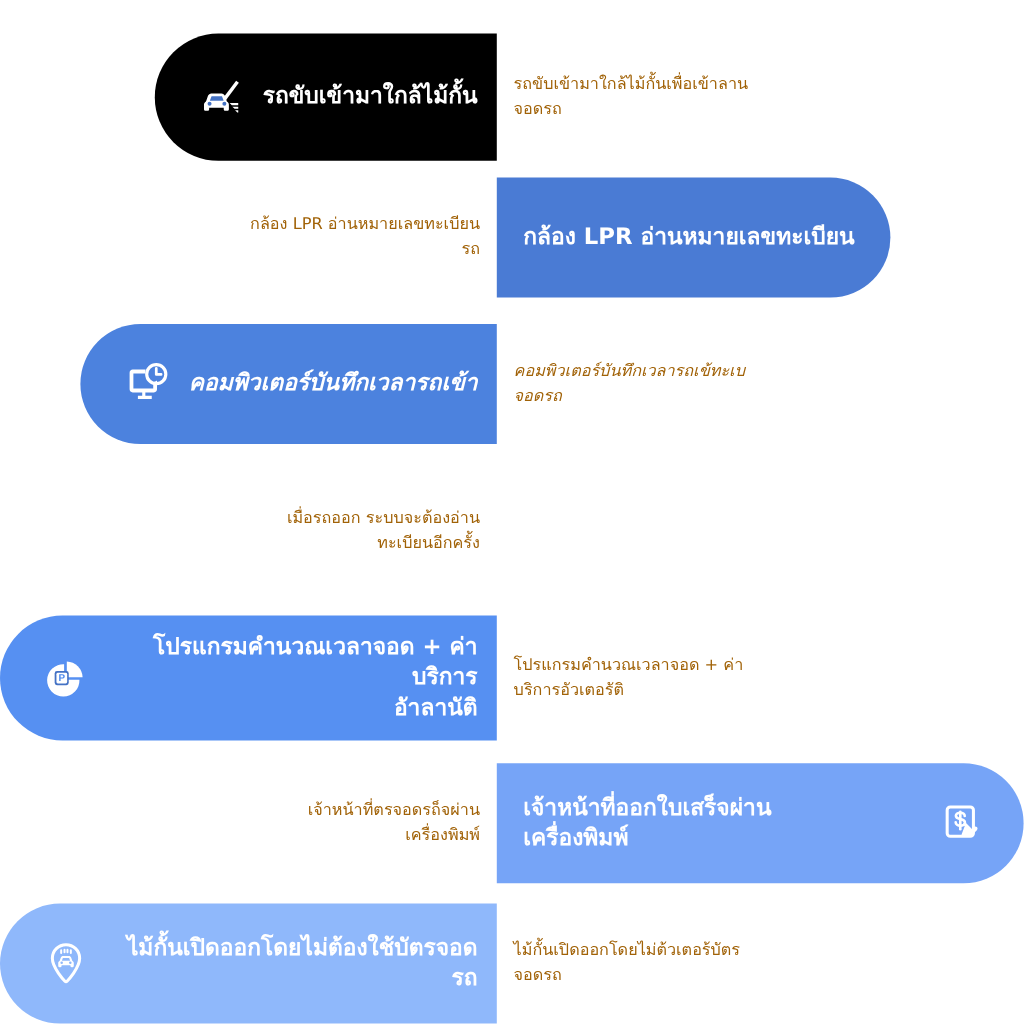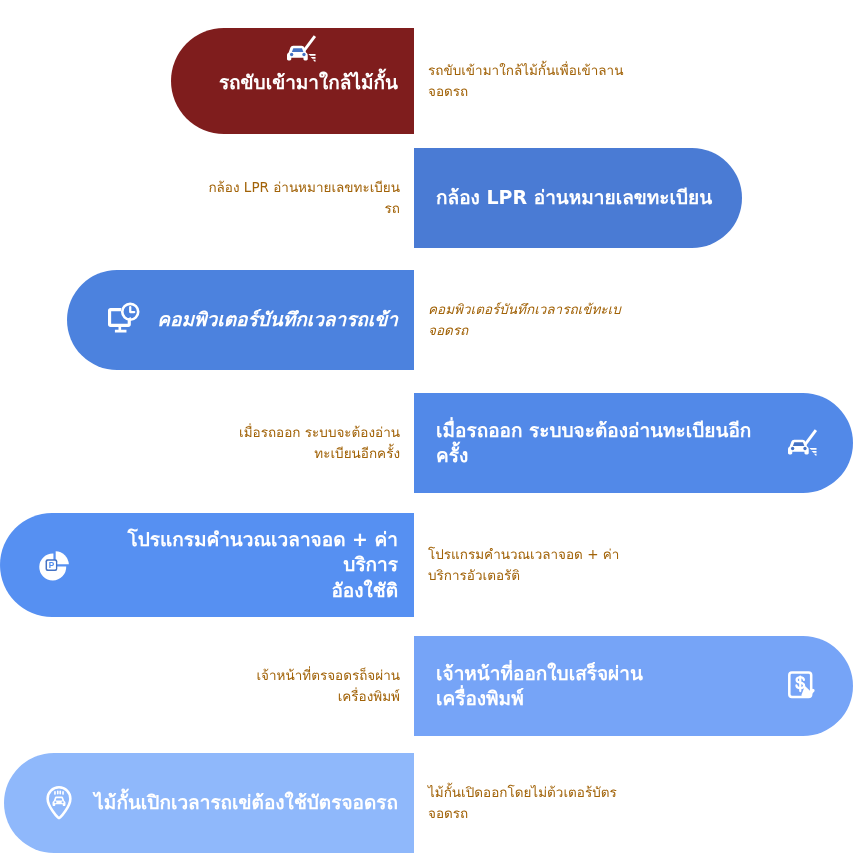--- a/index.html
+++ b/index.html
@@ -74,21 +74,21 @@
     text-align:right;
     justify-content:flex-end;
   }
   .desc span{display:block;}
 </style>
 </head>
 <body>
 
 <div id="stage">
     <div class="row" style="top: 28px; height: 106px;">
-      <div class="pill left" style="background: #7f1d1d; flex-direction: column;">
+      <div class="pill left" style="background: #000000;">
         <span class="icon leading">
           <svg viewBox="0 0 48 48" fill="none" xmlns="http://www.w3.org/2000/svg">
             <path d="M8 31c0-1.4 1-2.4 1.9-2.9l1.9-5.4c.5-1.4 1.8-2.3 3.2-2.3h9.6c1.5 0 2.8.9 3.3 2.3l1.9 5.4c1 .5 1.9 1.5 1.9 2.9v4.4c0 .9-.7 1.6-1.6 1.6h-1.7c-.9 0-1.6-.7-1.6-1.6v-1.3H12.9v1.3c0 .9-.7 1.6-1.6 1.6H9.6c-.9 0-1.6-.7-1.6-1.6V31z" fill="#fff"></path>
             <circle cx="13.3" cy="30.3" r="1.9" fill="#4472C4"></circle>
             <circle cx="27.4" cy="30.3" r="1.9" fill="#4472C4"></circle>
             <path d="M13.6 27.4l1.6-4.4h9.9l1.6 4.4H13.6z" fill="#4472C4"></path>
             <path d="M26.4 24.6L38.6 8.3l2.6 1.9L29 26.6l-2.6-2z" fill="#fff"></path>
             <path d="M30.6 29.2l8.6 0 0 8.6-8.6-8.6z" fill="#fff" opacity="0"></path>
             <path d="M32.4 29.6h8.2v2.1h-6.1l-2.1-2.1z" fill="#fff"></path>
             <path d="M35 33h5.6v2.1h-3.5L35 33z" fill="#fff"></path>
@@ -115,52 +115,36 @@
             <circle cx="33.4" cy="14.6" r="9.1" stroke="#fff" stroke-width="3" fill="none"></circle>
             <path d="M33.4 9.2v5.7h4.6" stroke="#fff" stroke-width="2.6" stroke-linecap="round" stroke-linejoin="round" fill="none"></path>
           </svg>
         </span>
         <div class="pill-label">คอมพิวเตอร์บันทึกเวลารถเข้า</div>
       </div>
       <div class="desc on-right"><span>คอมพิวเตอร์บันทึกเวลารถเข้ทะเบ
 จอดรถ</span></div>
     </div>
     <div class="row" style="top: 393px; height: 100px;">
-      <div class="pill right" style="background: rgb(82, 137, 232);">
-        <div class="pill-label">เมื่อรถออก ระบบจะต้องอ่านทะเบียนอีกครั้ง</div>
-        <span class="icon trailing">
-          <svg viewBox="0 0 48 48" fill="none" xmlns="http://www.w3.org/2000/svg">
-            <path d="M8 31c0-1.4 1-2.4 1.9-2.9l1.9-5.4c.5-1.4 1.8-2.3 3.2-2.3h9.6c1.5 0 2.8.9 3.3 2.3l1.9 5.4c1 .5 1.9 1.5 1.9 2.9v4.4c0 .9-.7 1.6-1.6 1.6h-1.7c-.9 0-1.6-.7-1.6-1.6v-1.3H12.9v1.3c0 .9-.7 1.6-1.6 1.6H9.6c-.9 0-1.6-.7-1.6-1.6V31z" fill="#fff"></path>
-            <circle cx="13.3" cy="30.3" r="1.9" fill="#4472C4"></circle>
-            <circle cx="27.4" cy="30.3" r="1.9" fill="#4472C4"></circle>
-            <path d="M13.6 27.4l1.6-4.4h9.9l1.6 4.4H13.6z" fill="#4472C4"></path>
-            <path d="M26.4 24.6L38.6 8.3l2.6 1.9L29 26.6l-2.6-2z" fill="#fff"></path>
-            <path d="M30.6 29.2l8.6 0 0 8.6-8.6-8.6z" fill="#fff" opacity="0"></path>
-            <path d="M32.4 29.6h8.2v2.1h-6.1l-2.1-2.1z" fill="#fff"></path>
-            <path d="M35 33h5.6v2.1h-3.5L35 33z" fill="#fff"></path>
-            <path d="M37.6 36.4h3v2.1h-.9l-2.1-2.1z" fill="#fff"></path>
-          </svg>
-        </span>
-      </div>
       <div class="desc on-left"><span>เมื่อรถออก ระบบจะต้องอ่าน
 ทะเบียนอีกครั้ง</span></div>
     </div>
     <div class="row" style="top: 513px; height: 104px;">
       <div class="pill left" style="background: rgb(86, 144, 242);">
         <span class="icon leading">
           <svg viewBox="0 0 48 48" fill="none" xmlns="http://www.w3.org/2000/svg">
             <path d="M24.8 8.2a15.6 15.6 0 0 1 15 15h-15v-15z" fill="#fff"></path>
             <path d="M22.2 10.9v14.8h14.6a15.4 15.4 0 1 1-14.6-14.8z" fill="#fff"></path>
             <rect x="13.2" y="17.4" width="13.4" height="13.4" rx="2.2" fill="#4472C4"></rect>
             <rect x="14.9" y="19" width="10.2" height="10.2" rx="1.4" fill="#fff"></rect>
             <text x="20" y="26.9" font-family="Liberation Sans, sans-serif" font-size="9.4" font-weight="bold" text-anchor="middle" fill="#4E8BEE">P</text>
           </svg>
         </span>
         <div class="pill-label">โปรแกรมคำนวณเวลาจอด + ค่าบริการ
-อัองใชัติ</div>
+อัาลานัติ</div>
       </div>
       <div class="desc on-right"><span>โปรแกรมคำนวณเวลาจอด + ค่า
 บริการอัวเตอรัติ</span></div>
     </div>
     <div class="row" style="top: 636px; height: 100px;">
       <div class="pill right" style="background: rgb(118, 164, 247); gap: 48px;">
         <div class="pill-label">เจ้าหน้าที่ออกใบเสร็จผ่านเครื่องพิมพ์</div>
         <span class="icon trailing">
           <svg viewBox="0 0 48 48" fill="none" xmlns="http://www.w3.org/2000/svg">
             <rect x="9.5" y="8.5" width="25" height="28" rx="3" stroke="#fff" stroke-width="2.9" fill="none"></rect>
@@ -179,18 +163,18 @@
         <span class="icon leading">
           <svg viewBox="0 0 48 48" fill="none" xmlns="http://www.w3.org/2000/svg">
             <path d="M24 6c-7.2 0-13 5.8-13 13 0 9.1 11.3 21.1 12 21.8.3.3.7.5 1 .5s.7-.2 1-.5c.7-.7 12-12.7 12-21.8 0-7.2-5.8-13-13-13z" stroke="#fff" stroke-width="2.9" fill="none"></path>
             <path d="M16.6 23.5c0-.9.6-1.6 1.3-1.9l1.2-3.4c.3-.9 1.1-1.5 2.1-1.5h5.6c1 0 1.8.6 2.1 1.5l1.2 3.4c.7.3 1.3 1 1.3 1.9v2.8c0 .6-.5 1.1-1.1 1.1h-1c-.6 0-1.1-.5-1.1-1.1v-.8H19.8v.8c0 .6-.5 1.1-1.1 1.1h-1c-.6 0-1.1-.5-1.1-1.1v-2.8z" fill="#fff"></path>
             <circle cx="19.9" cy="23.1" r="1.2" fill="#8FB8FB"></circle>
             <circle cx="28.1" cy="23.1" r="1.2" fill="#8FB8FB"></circle>
             <path d="M20.1 21.2l.9-2.6h6l.9 2.6h-7.8z" fill="#8FB8FB"></path>
             <path d="M19.4 13.8v-2.6M22.6 13.3v-2.6M25.4 13.3v-2.6M28.6 13.8v-2.6" stroke="#fff" stroke-width="1.9" stroke-linecap="round"></path>
           </svg>
         </span>
-        <div class="pill-label">ไม้กั้นเปิกเวลารถเข่ต้องใช้บัตรจอดรถ</div>
+        <div class="pill-label">ไม้กั้นเปิดออกโดยไม่ต้องใช้บัตรจอดรถ</div>
       </div>
       <div class="desc on-right"><span>ไม้กั้นเปิดออกโดยไม่ต้วเตอร้บัตร
 จอดรถ</span></div>
     </div>
   </div>
 
 </body></html>

